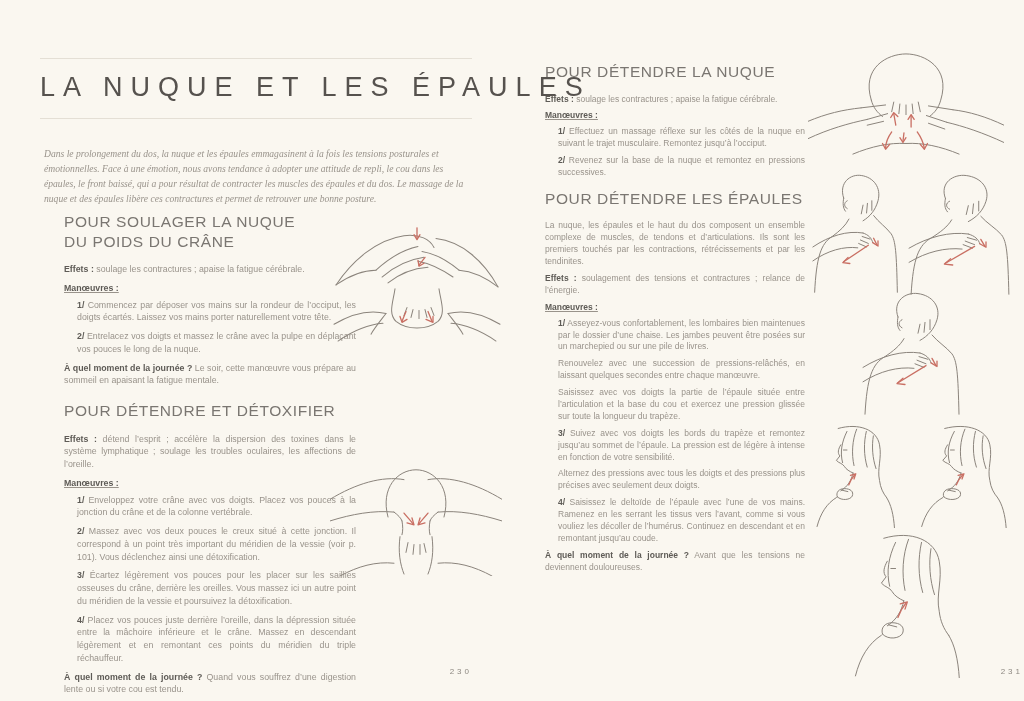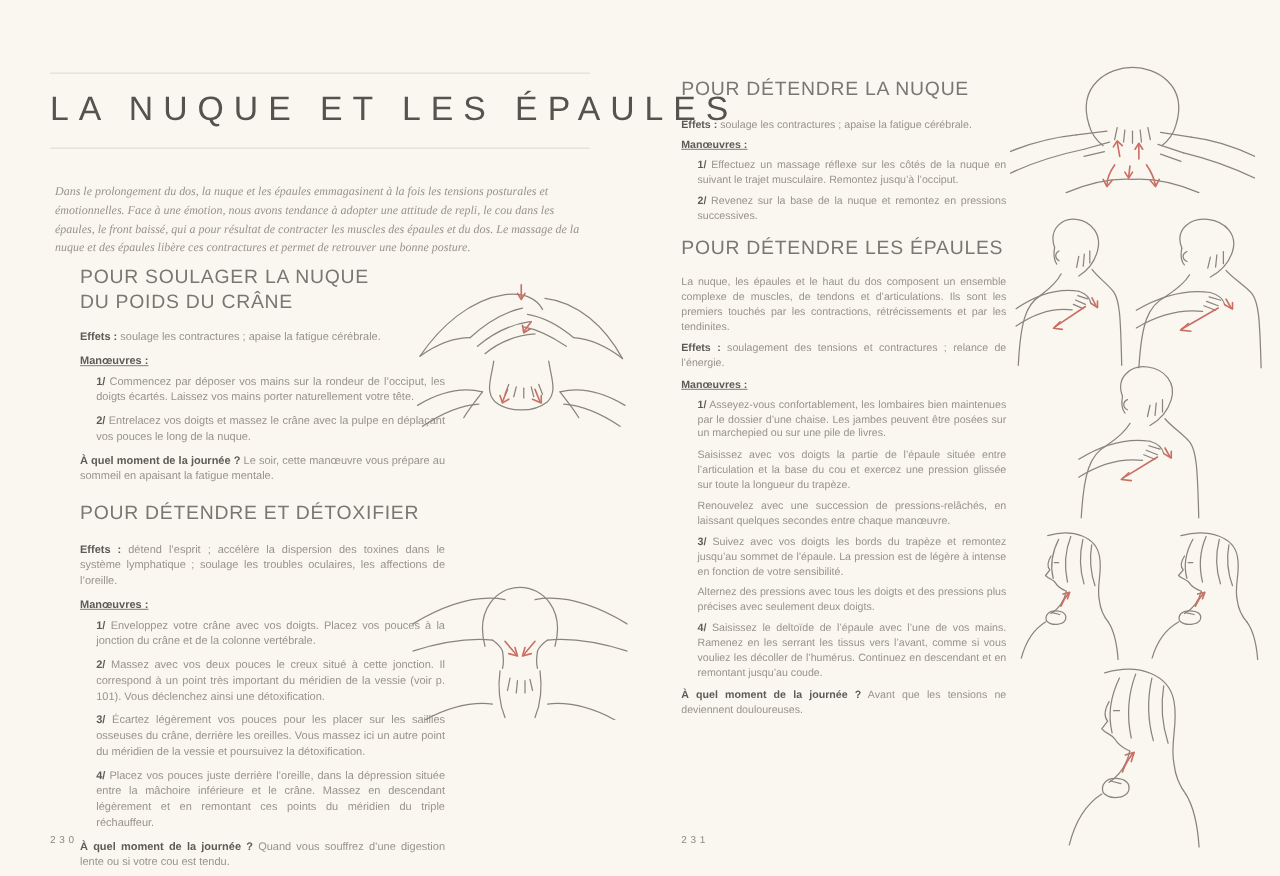--- a/index.html
+++ b/index.html
@@ -38,21 +38,21 @@
   .col-right .sec2 { margin-top:10px; }
   .block { line-height:1.45; text-align:justify; margin:0 0 6px; color:var(--body_text,#99938b); }
   .col-left  .block { font-size:8.8px; }
   .col-right .block { font-size:8.5px; line-height:1.4; margin-bottom:5px; }
   .block .lbl { font-weight:bold; color:var(--label_text,#5e5b56); }
   .block.num, .block.cont { padding-left:13px; }
   .block.man { margin-bottom:4px;text-decoration:underline; }
   
   .pagenum {
     position:absolute; top:667px; font-size:8px; letter-spacing:3px;
-    color:var(--page_number_text,#8d8881); text-align:left;
+    color:var(--page_number_text,#8d8881); text-align:right;
   }
   .pagenum.pn-left  { left:40px;  width:432px; }
   .pagenum.pn-right { left:545px; width:478px; }
   
   .fig { position:absolute; }
   .fig svg { display:block; width:100%; height:100%; }
   .fig svg path {
     fill:none; stroke:var(--illustration_line,#8b847c); stroke-width:1;
     stroke-linecap:round; stroke-linejoin:round; vector-effect:non-scaling-stroke;
   }
@@ -164,22 +164,22 @@
       <p class="block num"><strong class="lbl">1/</strong> <span>Effectuez un massage réflexe sur les côtés de la nuque en suivant le trajet musculaire. Remontez jusqu’à l’occiput.</span></p>
       <p class="block num"><strong class="lbl">2/</strong> <span>Revenez sur la base de la nuque et remontez en pressions successives.</span></p>
     </div>
 
     <div class="sec sec2">
       <h2 class="sec-heading">POUR DÉTENDRE LES ÉPAULES</h2>
       <p class="block"><span>La nuque, les épaules et le haut du dos composent un ensemble complexe de muscles, de tendons et d’articulations. Ils sont les premiers touchés par les contractions, rétrécissements et par les tendinites.</span></p>
       <p class="block"><strong class="lbl">Effets :</strong> <span>soulagement des tensions et contractures ; relance de l’énergie.</span></p>
       <p class="block man"><strong class="lbl">Manœuvres :</strong></p>
       <p class="block num"><strong class="lbl">1/</strong> <span>Asseyez-vous confortablement, les lombaires bien maintenues par le dossier d’une chaise. Les jambes peuvent être posées sur un marchepied ou sur une pile de livres.</span></p>
+      <p class="block cont"><span>Renouvelez avec une succession de pressions-relâchés, en laissant quelques secondes entre chaque manœuvre.</span></p>
       <p class="block cont"><span>Saisissez avec vos doigts la partie de l’épaule située entre l’articulation et la base du cou et exercez une pression glissée sur toute la longueur du trapèze.</span></p>
-      <p class="block cont"><span>Renouvelez avec une succession de pressions-relâchés, en laissant quelques secondes entre chaque manœuvre.</span></p>
       <p class="block num"><strong class="lbl">3/</strong> <span>Suivez avec vos doigts les bords du trapèze et remontez jusqu’au sommet de l’épaule. La pression est de légère à intense en fonction de votre sensibilité.</span></p>
       <p class="block cont"><span>Alternez des pressions avec tous les doigts et des pressions plus précises avec seulement deux doigts.</span></p>
       <p class="block num"><strong class="lbl">4/</strong> <span>Saisissez le deltoïde de l’épaule avec l’une de vos mains. Ramenez en les serrant les tissus vers l’avant, comme si vous vouliez les décoller de l’humérus. Continuez en descendant et en remontant jusqu’au coude.</span></p>
       <p class="block"><strong class="lbl">À quel moment de la journée ?</strong> <span>Avant que les tensions ne deviennent douloureuses.</span></p>
     </div>
   </div>
 
   <span class="fig" style="left:808px; top:52px; width:196px; height:104px;">
   <svg viewBox="0 0 192 108" preserveAspectRatio="none">
     <path d="M62 50 C52 16 78 2 96 2 C114 2 140 16 130 50 C128 58 124 63 119 67"></path>

